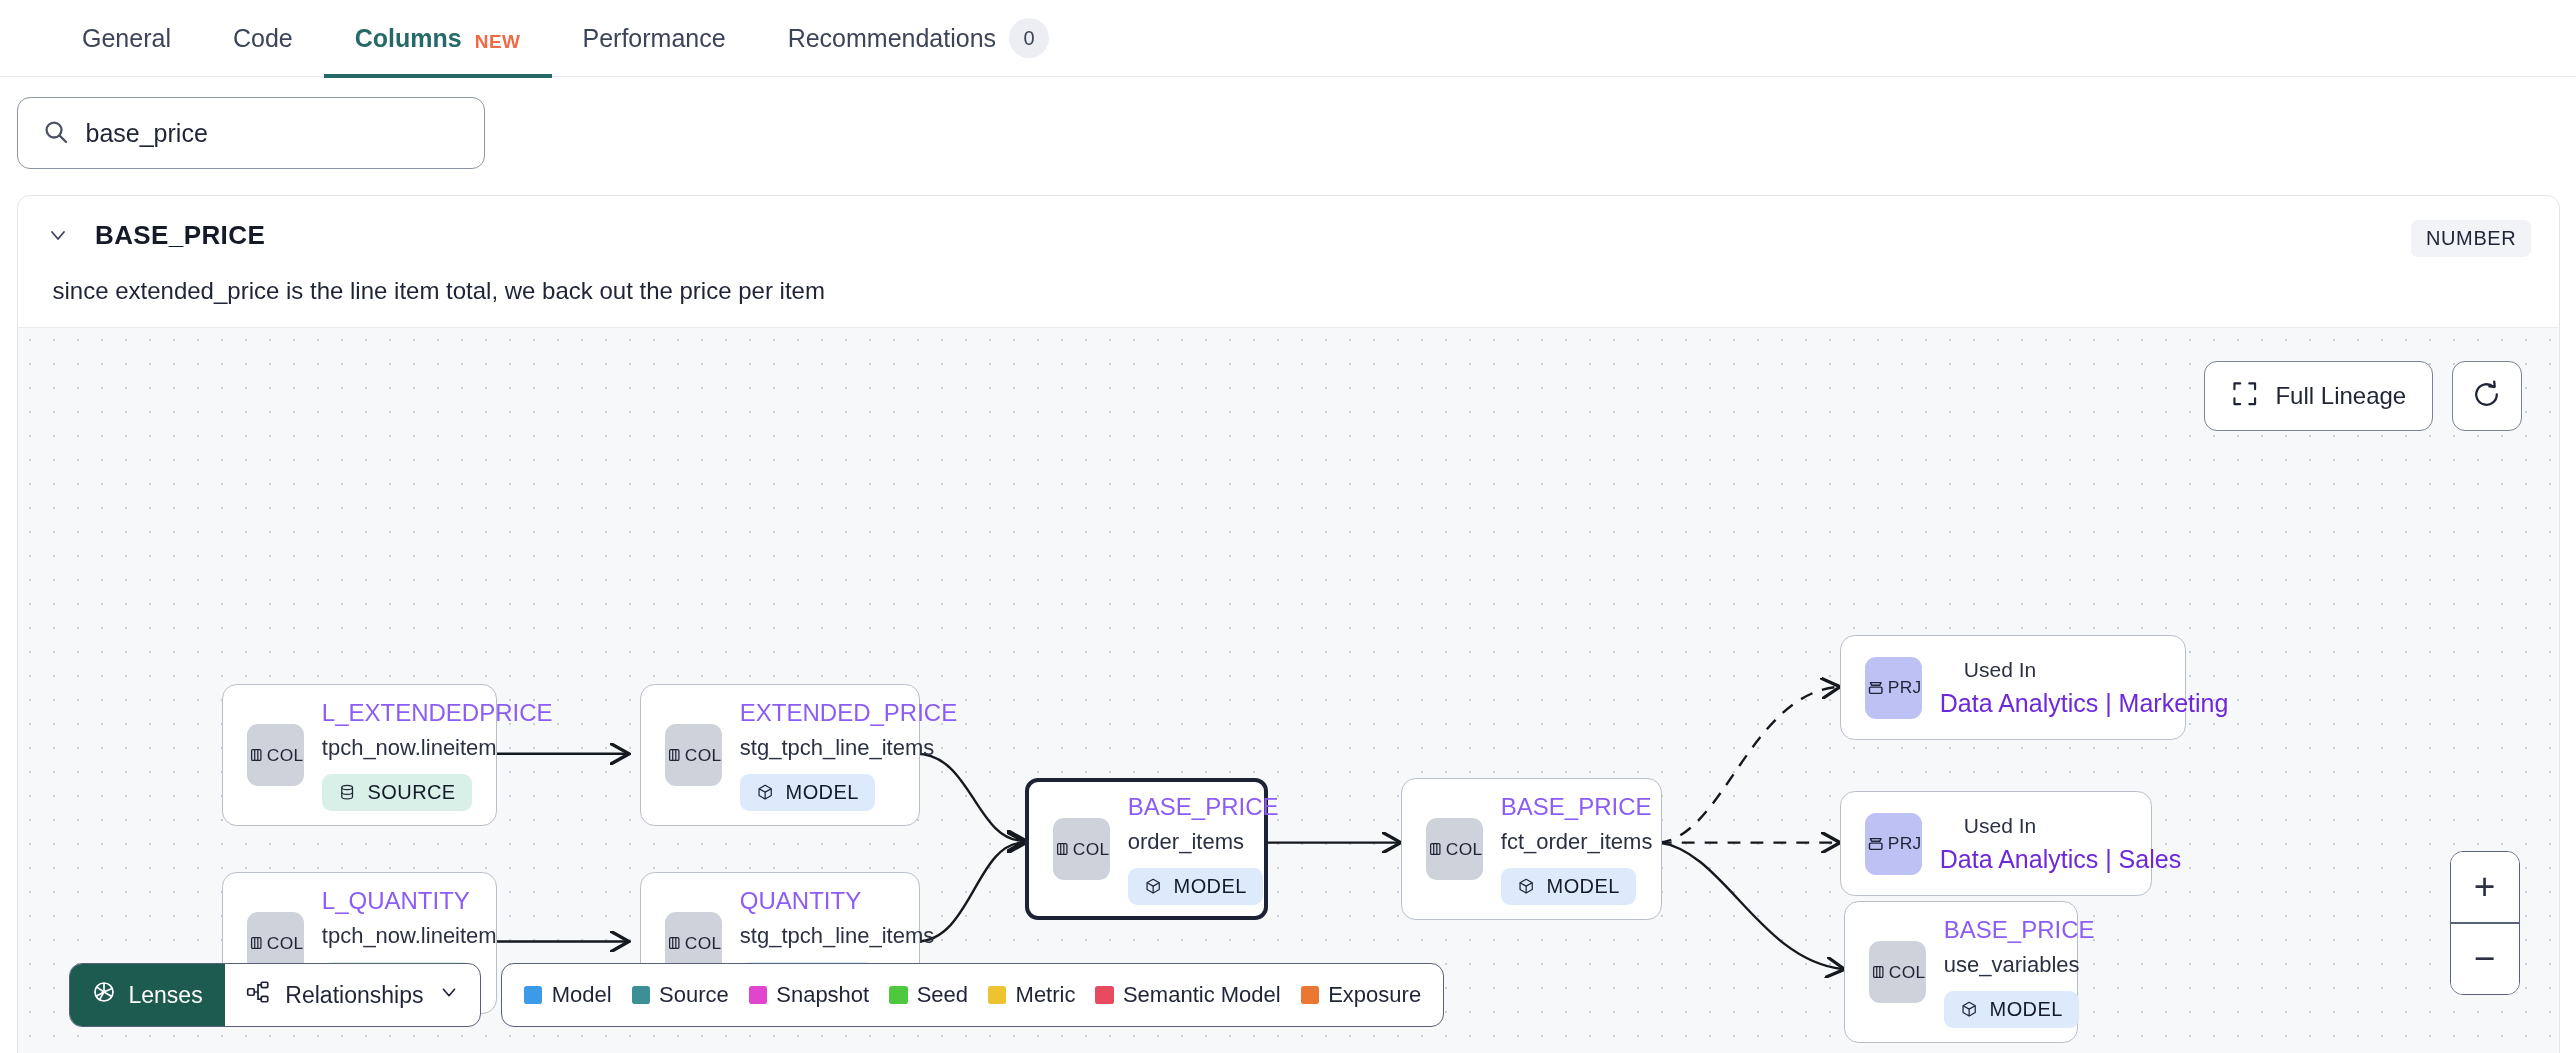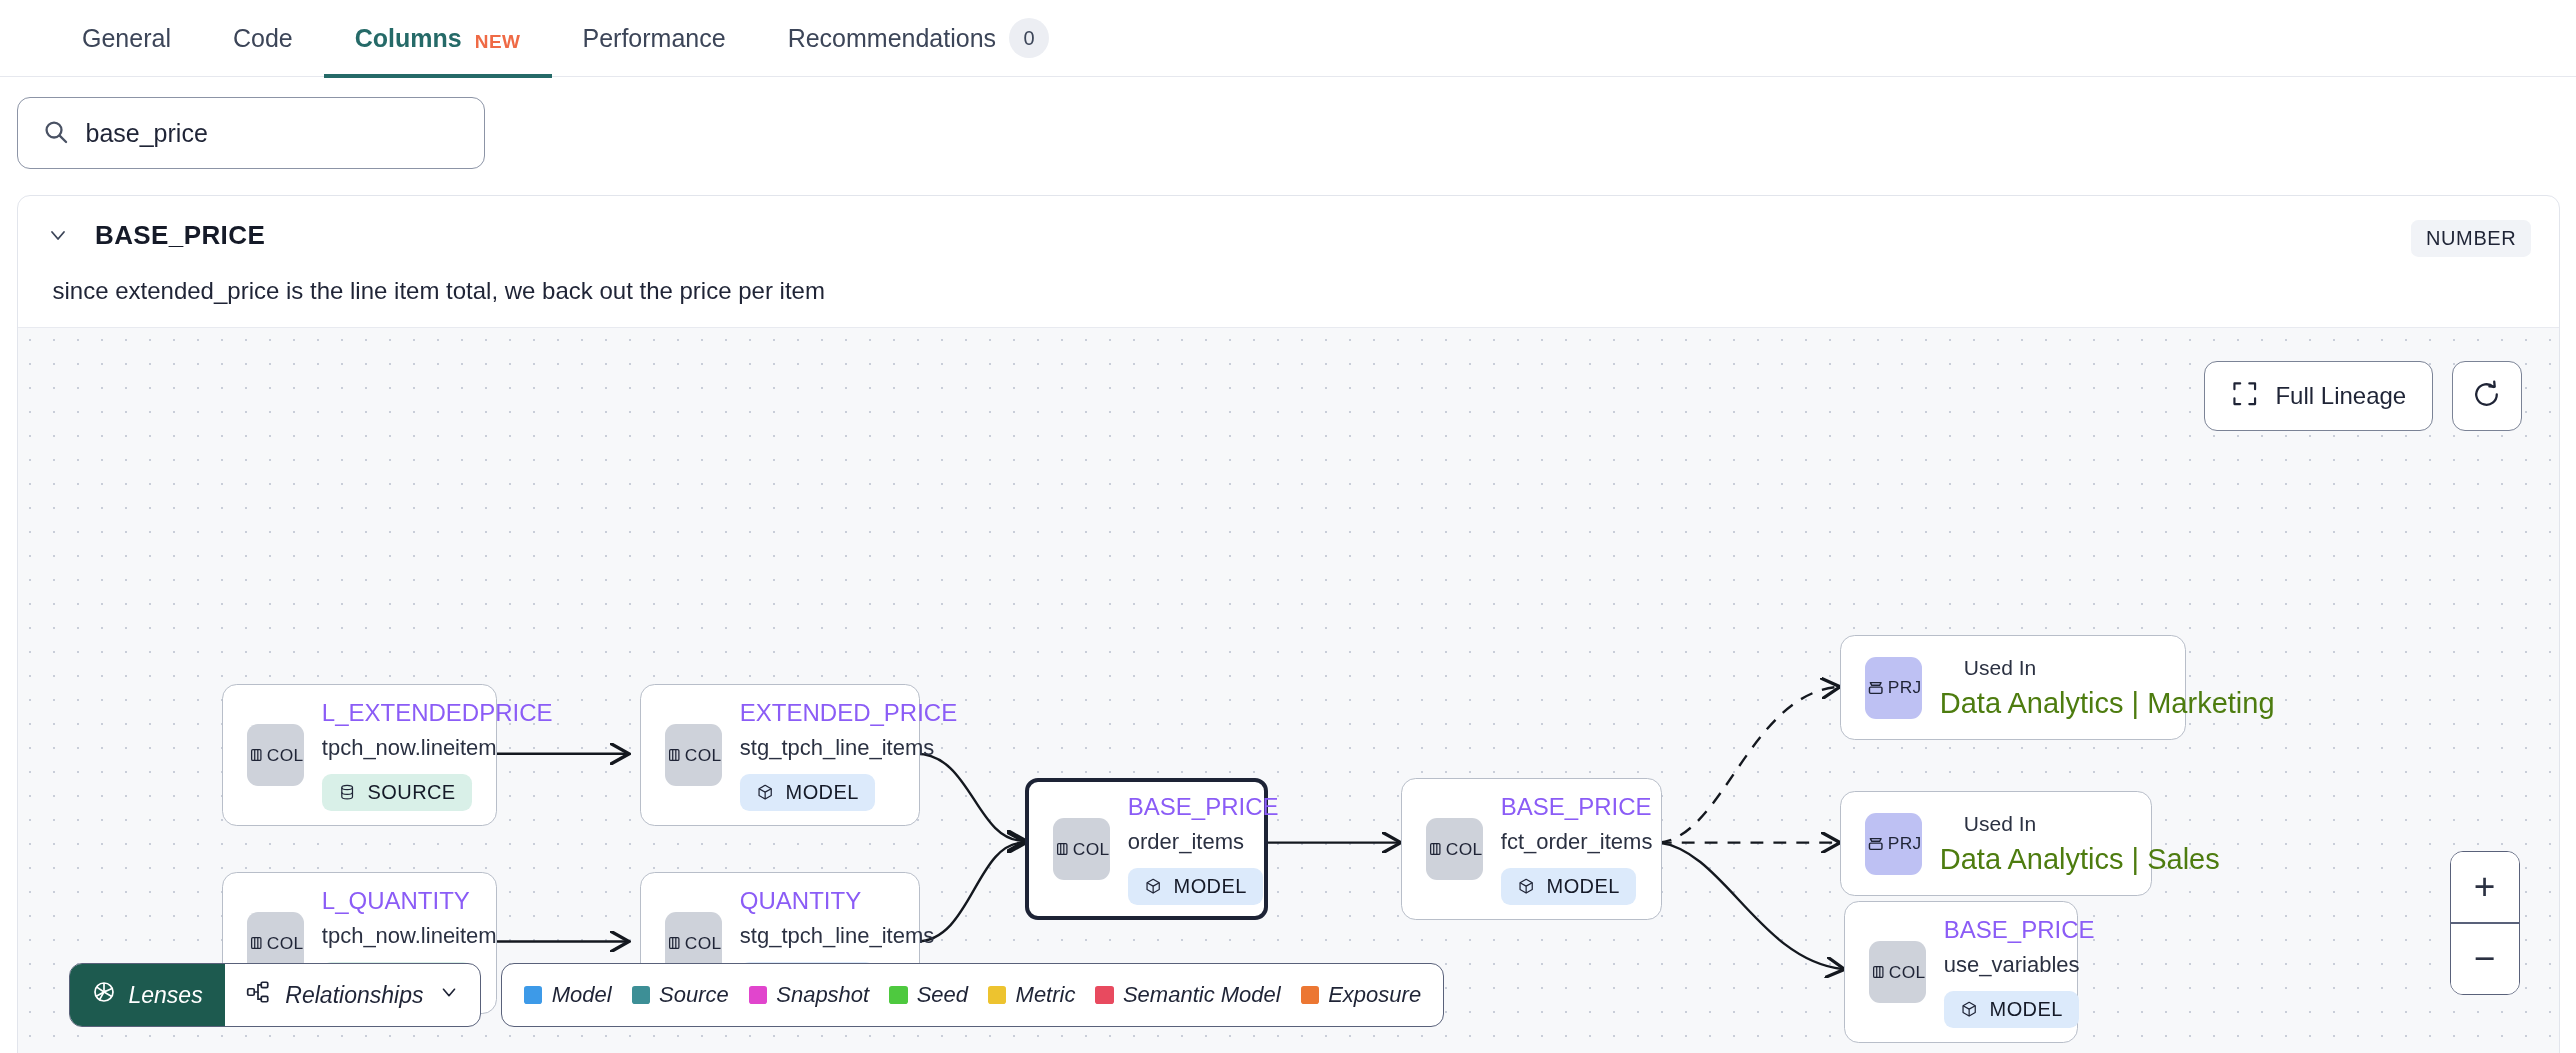--- a/index.html
+++ b/index.html
@@ -181,21 +181,21 @@
     letter-spacing: 0.4px;
     color: #151a28;
     white-space: nowrap;
   }
   .badge.model { background: #dceafb; }
   .badge.source { background: #d9f0e8; }
 
   .node.prj-node { align-items: center; }
   .prj-lines { display: flex; flex-direction: column; gap: 7.3px; }
   .prj-usedin { font-size: 21px; color: #2b3142; margin-left: 24px; }
-  .prj-name { font-size: 29px; color: #4d7c0f; white-space: nowrap; }
+  .prj-name { font-size: 25px; color: #6d28d9; white-space: nowrap; }
 
   
   .lineage-controls {
     position: absolute;
     top: 33px; right: 37px;
     display: flex;
     gap: 18.3px;
     align-items: center;
     padding-left: 28px;
   }
@@ -243,21 +243,20 @@
   }
   .zoomctl .divider { height: 1.8px; background: #59617a; }
 
   
   .bottombar {
     position: absolute;
     left: 51px; bottom: 29px;
     display: flex;
     align-items: flex-end;
     gap: 20px;
-    font-style: italic;
   }
   .seg {
     display: flex;
     height: 64px;
     border: 1.8px solid #59617a;
     border-radius: 13px;
     overflow: hidden;
     background: #fff;
   }
   .seg .lenses {

